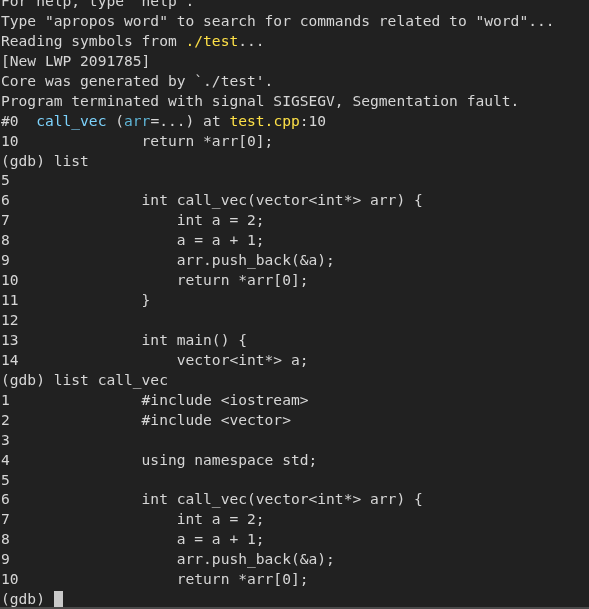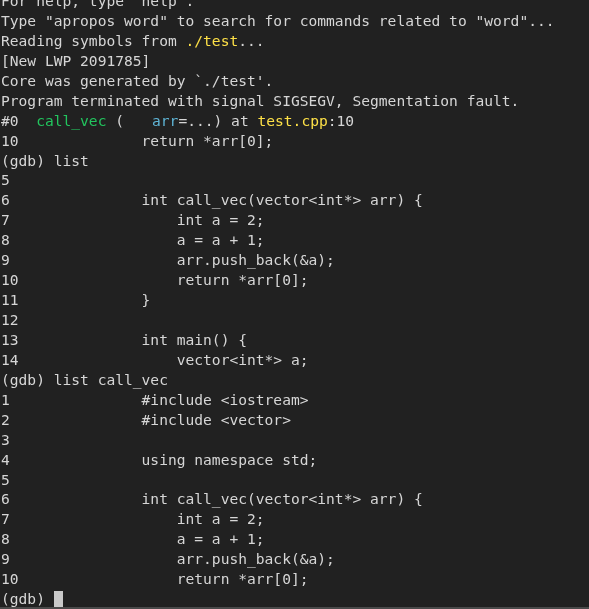--- a/index.html
+++ b/index.html
@@ -27,22 +27,22 @@
     width: 589px;
     padding-left: 1px;
     white-space: pre;
   }
   .line {
     height: 19.95px;
     white-space: pre;
   }
   .fg-default { color: #d6d6d6; }
   .fg-green   { color: #fde047; }
-  .fg-olive   { color: #22c55e; }
-  .fg-cyan    { color: #5fb5d6; margin-left: 28px; }
+  .fg-olive   { color: #7dd3fc; }
+  .fg-cyan    { color: #5fb5d6; }
 
   .cursor {
     display: inline-block;
     width: 8.8px;
     height: 16px;
     background: #c9c9c9;
     vertical-align: -3px;
   }
 </style>
 </head>

